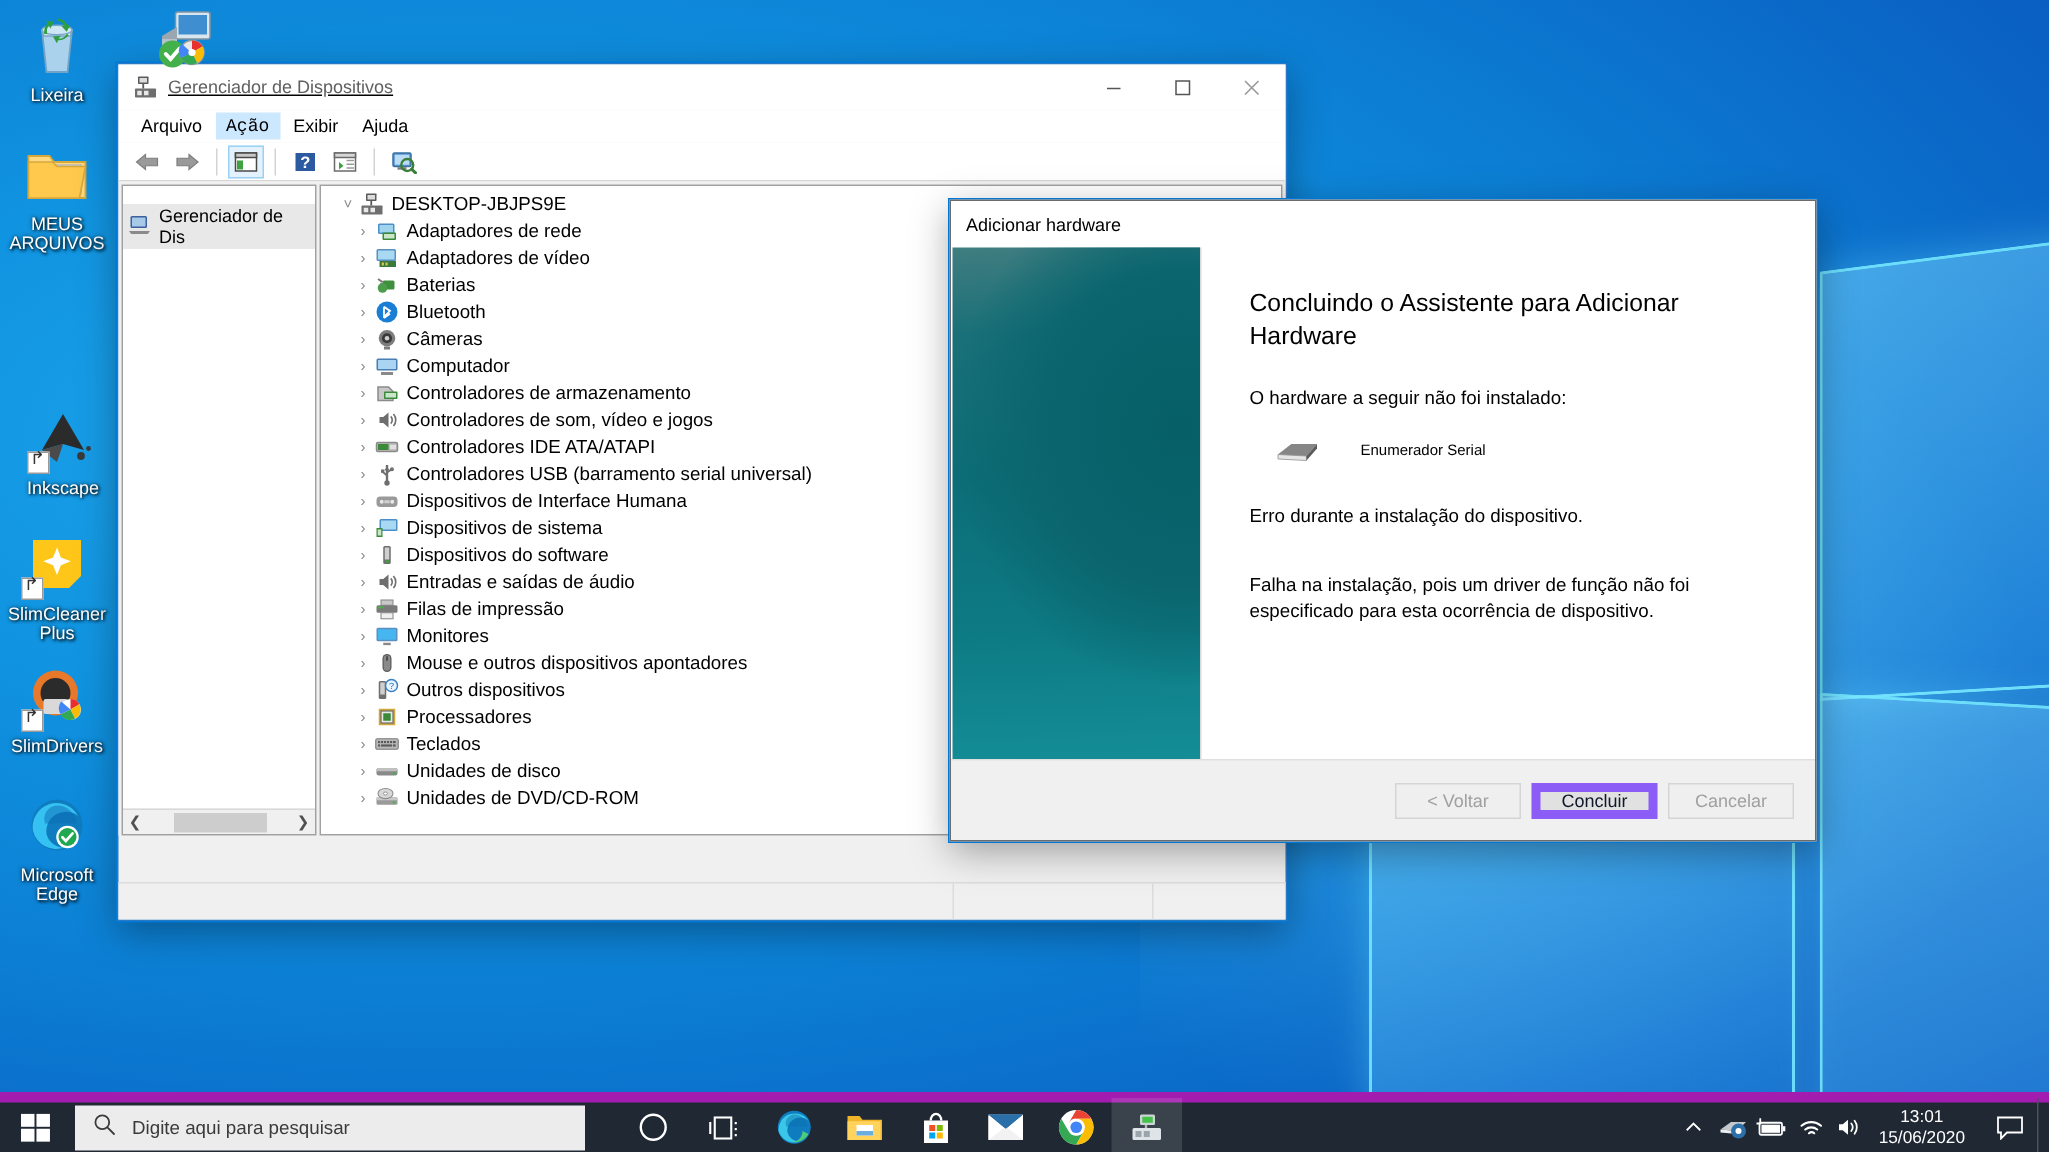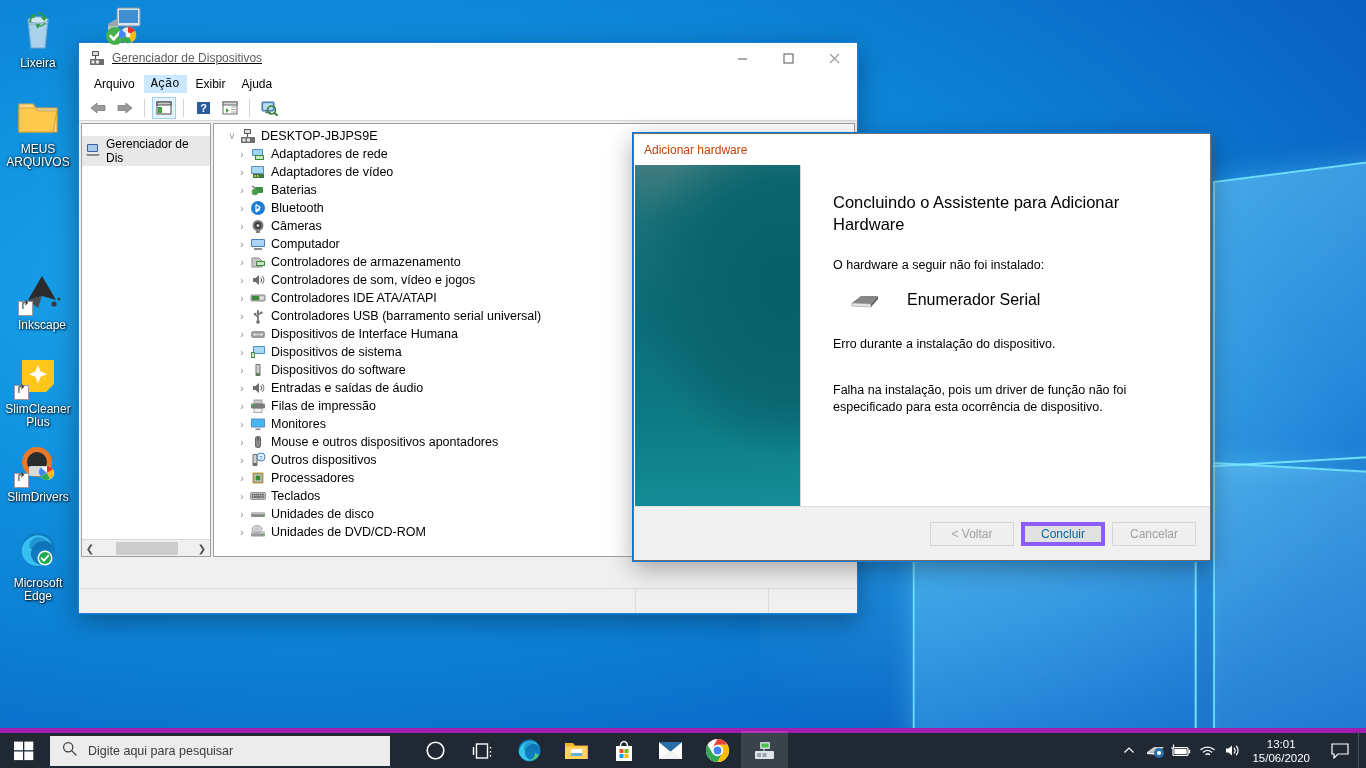--- a/index.html
+++ b/index.html
@@ -114,56 +114,56 @@
   .treerow.child { padding-left: 20px; }
   #dm-status {
     position: absolute; left: 0; bottom: 0; width: 100%; height: 25px;
     background: #f0f0f0; border-top: 1px solid #dcdcdc; display: flex;
   }
   .sbcell { border-right: 1px solid #dcdcdc; height: 100%; }
 
   
   #addhw { left: 633px; top: 133px; width: 578px; height: 428px; border: 1px solid #6c6c6c; background:#fff; }
   #ah-titlebar { height: 31px; background: #fff; display: flex; align-items: center; padding-left: 10px; }
-  #ah-title { font-size: 12px; color: #c2410c; }
+  #ah-title { font-size: 12px; color: #000000; }
   #ah-content { display: flex; height: 363px; background: #fff; }
   #ah-sideimg {
     width: 166px; height: 355px; margin: 0 0 0 1px;
     background:
       radial-gradient(ellipse 150% 78% at 92% 34%, #065f66 0%, #0a656e 38%, rgba(10,101,110,0) 62%),
       linear-gradient(178deg, #3f7d80 0%, #1a7078 16%, #0c6d77 42%, #0d7b84 72%, #15909a 100%);
     border-right: 1px solid #d9d9d9;
   }
   #ah-main { flex: 1; padding: 26px 22px 0 32px; }
   #ah-heading { font-size: 16.5px; font-weight: normal; color: #000; line-height: 22px; margin-bottom: 22px; }
   .ah-p { font-size: 12.5px; color: #000; line-height: 17px; }
   #ah-devrow { display: flex; align-items: center; margin: 13px 0 0 16px; }
   #ah-devicon { width: 32px; height: 26px; position: relative; margin-right: 26px; }
-  #ah-devname { font-size: 16px; color: #000; }
+  #ah-devname { font-size: 10px; color: #000; }
   #ah-errline { margin-top: 23px; }
   #ah-failure { margin-top: 29px; }
   #ah-closing { position: absolute; left: 199px; bottom: 68px; font-size: 12.5px; }
   #ah-footer {
     position: absolute; left: 0; bottom: 0; width: 100%; height: 54px;
     background: #f0f0f0; border-top: 1px solid #dfdfdf;
     display: flex; align-items: center; justify-content: flex-end; gap: 7px; padding-right: 14px;
   }
   .dlgbtn {
     width: 84px; height: 24px; font-size: 12px; font-family: "Liberation Sans", sans-serif;
     background: #e1e1e1; border: 1px solid #adadad; color: #000;
     display: flex; align-items: center; justify-content: center;
   }
   .dlgbtn.disabled { color: #a0a0a0; background: #efefef; border-color: #d5d5d5; }
-  .dlgbtn.primary { background: #e1e1e1; border: 4px solid #8b5cf6; color: #0369a1; }
+  .dlgbtn.primary { background: #e1e1e1; border: 6px solid #8b5cf6; color: #0f172a; }
 
   
   #taskbar {
     position: absolute; left: 0; bottom: 0; width: 1366px; height: 40px;
     background: #1f2833; display: flex; align-items: center;
-    border-top: 5px solid #a21caf;
+    border-top: 7px solid #a21caf;
   }
   #startbtn { width: 48px; height: 40px; display: flex; align-items: center; justify-content: center; }
   #searchbox {
     width: 340px; height: 30px; background: #ececec; margin-left: 2px;
     display: flex; align-items: center; padding-left: 12px; gap: 11px;
   }
   #searchph { font-size: 12.5px; color: #3a3a3a; }
   .tbicon {
     width: 47px; height: 40px; display: flex; align-items: center; justify-content: center;
     position: relative;

